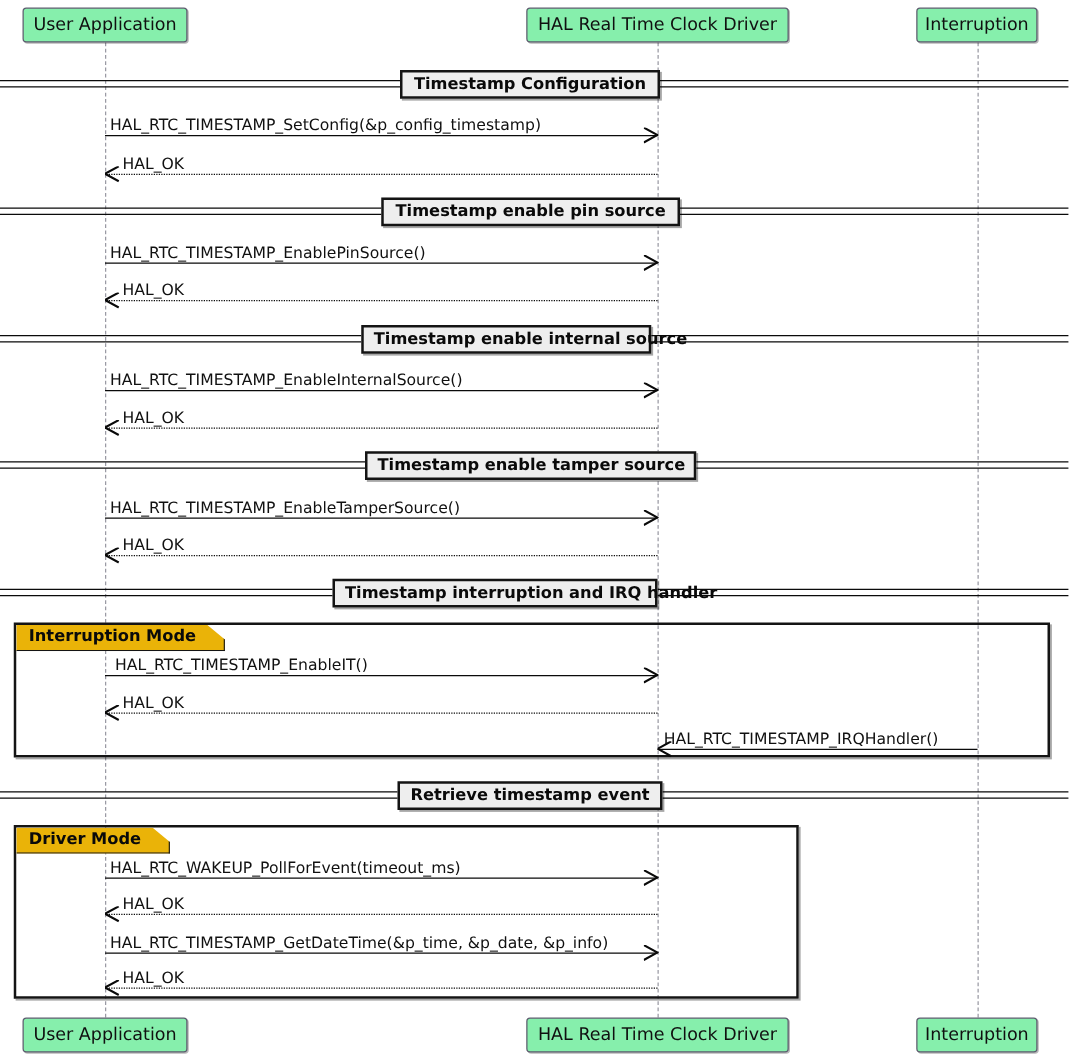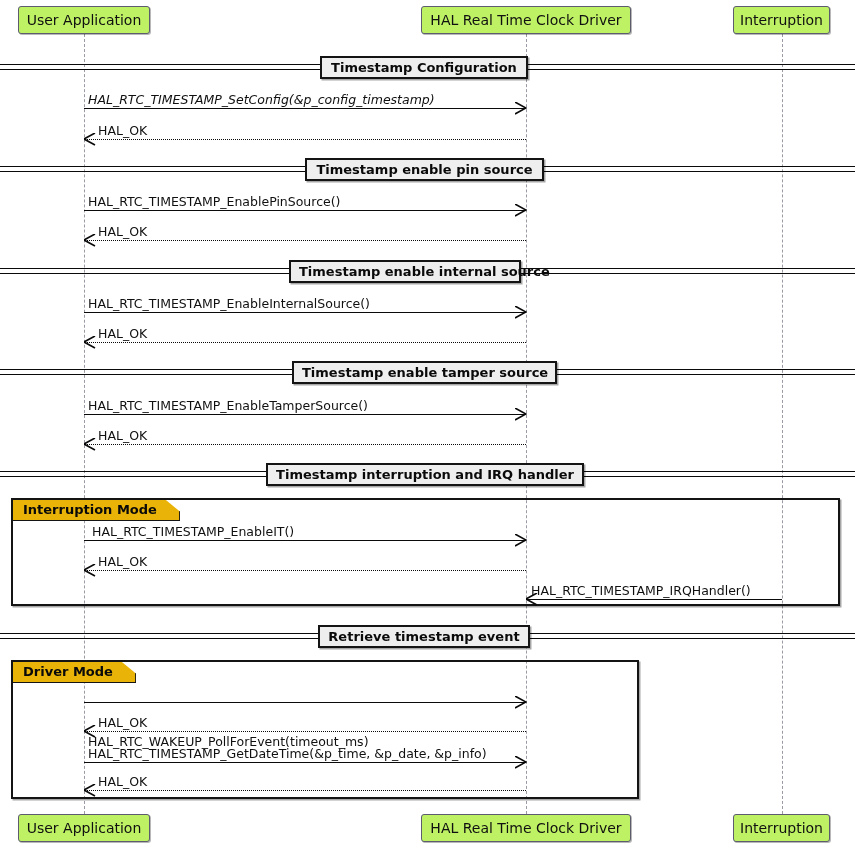--- a/index.html
+++ b/index.html
@@ -15,21 +15,21 @@
     width: 855px;
     height: 848px;
     background: #ffffff;
     overflow: hidden;
   }
 
   
   .participant {
     position: absolute;
     box-sizing: border-box;
-    background: #bef264;
+    background: #86efac;
     border: 1px solid #5C5C6E;
     border-radius: 3px;
     height: 28px;
     line-height: 26px;
     text-align: center;
     font-size: 14px;
     color: #101010;
     white-space: nowrap;
     box-shadow: 1px 1px 0 rgba(0,0,0,0.28);
   }
@@ -128,40 +128,40 @@
   <div id="dividers">
       <div class="divider-lines" style="top: 64px;"></div>
       <div class="divider-label" style="left: 320px; width: 208px; top: 56px;">Timestamp Configuration</div>
       <div class="divider-lines" style="top: 166px;"></div>
       <div class="divider-label" style="left: 305px; width: 239px; top: 158px;">Timestamp enable pin source</div>
       <div class="divider-lines" style="top: 268px;"></div>
       <div class="divider-label" style="left: 289px; width: 232px; top: 260px;">Timestamp enable internal source</div>
       <div class="divider-lines" style="top: 369px;"></div>
       <div class="divider-label" style="left: 292px; width: 265px; top: 361px;">Timestamp enable tamper source</div>
       <div class="divider-lines" style="top: 471px;"></div>
-      <div class="divider-label" style="left: 266px; width: 318px; top: 463px;">Timestamp interruption and IRQ handler</div>
+      <div class="divider-label" style="left: 266px; width: 260px; top: 463px;">Timestamp interruption and IRQ handler</div>
       <div class="divider-lines" style="top: 633px;"></div>
       <div class="divider-label" style="left: 318px; width: 212px; top: 625px;">Retrieve timestamp event</div>
     </div>
 
   <div id="frames">
       <div class="frame" style="left: 11px; top: 498px; width: 829px; height: 108px;"></div>
       <div class="frame-label" style="left: 13px; top: 500px;">Interruption Mode</div>
       <div class="frame" style="left: 11px; top: 660px; width: 628px; height: 139px;"></div>
       <div class="frame-label" style="left: 13px; top: 662px;">Driver Mode</div>
     </div>
 
   <div id="messages">
       <div class="msg-line" style="left: 84px; width: 442px; top: 108px;"></div>
       <div class="arrowhead" style="top: 102px; left: 515px;">
         <svg width="12" height="13" viewBox="0 0 12 13">
           <path d="M0,0 L11,6 L0,12" fill="none" stroke="#0a0a0a" stroke-width="1.6"></path>
         </svg>
       </div>
-      <div class="msg-label" style="left: 88px; top: 93px; font-style: italic;">HAL_RTC_TIMESTAMP_SetConfig(&amp;p_config_timestamp)</div>
+      <div class="msg-label" style="left: 88px; top: 93px;">HAL_RTC_TIMESTAMP_SetConfig(&amp;p_config_timestamp)</div>
       <div class="msg-line dotted" style="left: 84px; width: 442px; top: 139px;"></div>
       <div class="arrowhead" style="top: 133px; left: 84px;">
         <svg width="12" height="13" viewBox="0 0 12 13">
           <path d="M11,0 L0,6 L11,12" fill="none" stroke="#0a0a0a" stroke-width="1.6"></path>
         </svg>
       </div>
       <div class="msg-label" style="left: 98px; top: 124px;">HAL_OK</div>
       <div class="msg-line" style="left: 84px; width: 442px; top: 210px;"></div>
       <div class="arrowhead" style="top: 204px; left: 515px;">
         <svg width="12" height="13" viewBox="0 0 12 13">
@@ -224,21 +224,21 @@
           <path d="M11,0 L0,6 L11,12" fill="none" stroke="#0a0a0a" stroke-width="1.6"></path>
         </svg>
       </div>
       <div class="msg-label" style="left: 531px; top: 584px;">HAL_RTC_TIMESTAMP_IRQHandler()</div>
       <div class="msg-line" style="left: 84px; width: 442px; top: 702px;"></div>
       <div class="arrowhead" style="top: 696px; left: 515px;">
         <svg width="12" height="13" viewBox="0 0 12 13">
           <path d="M0,0 L11,6 L0,12" fill="none" stroke="#0a0a0a" stroke-width="1.6"></path>
         </svg>
       </div>
-      <div class="msg-label" style="left: 88px; top: 687px; margin-top: 48px;">HAL_RTC_WAKEUP_PollForEvent(timeout_ms)</div>
+      <div class="msg-label" style="left: 88px; top: 687px;">HAL_RTC_WAKEUP_PollForEvent(timeout_ms)</div>
       <div class="msg-line dotted" style="left: 84px; width: 442px; top: 731px;"></div>
       <div class="arrowhead" style="top: 725px; left: 84px;">
         <svg width="12" height="13" viewBox="0 0 12 13">
           <path d="M11,0 L0,6 L11,12" fill="none" stroke="#0a0a0a" stroke-width="1.6"></path>
         </svg>
       </div>
       <div class="msg-label" style="left: 98px; top: 716px;">HAL_OK</div>
       <div class="msg-line" style="left: 84px; width: 442px; top: 762px;"></div>
       <div class="arrowhead" style="top: 756px; left: 515px;">
         <svg width="12" height="13" viewBox="0 0 12 13">

